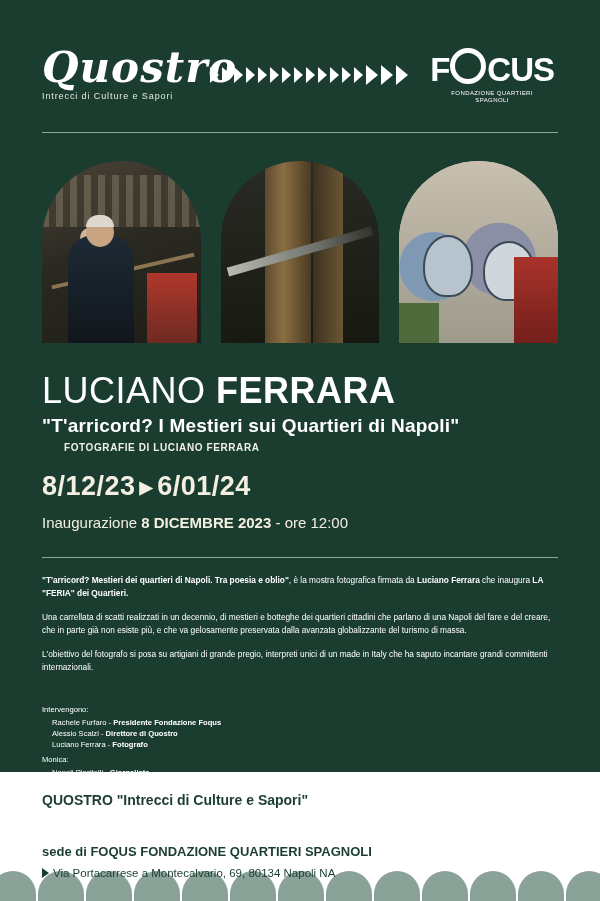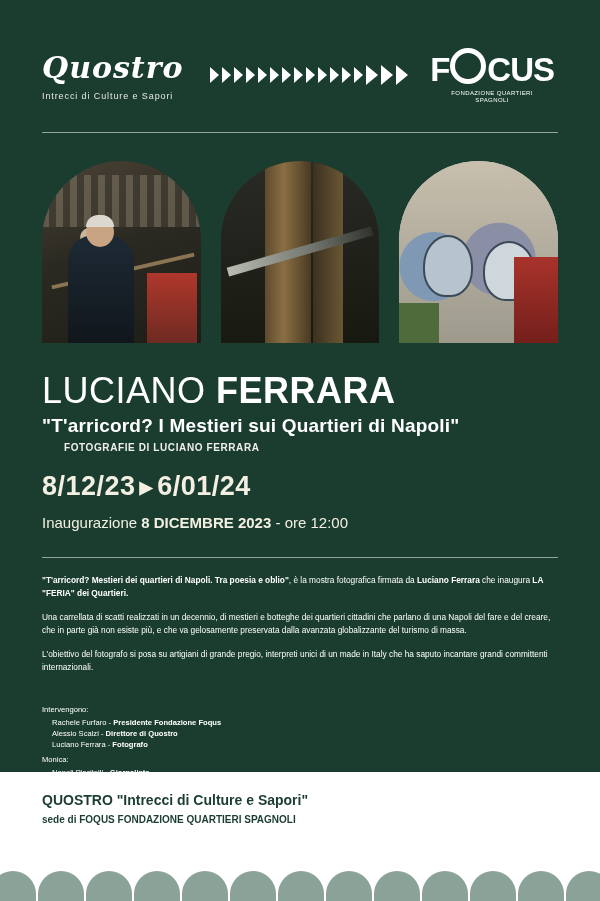--- a/index.html
+++ b/index.html
@@ -60,21 +60,21 @@
     margin-top: 42px;
   }
   .logo-quostro {
     position: absolute;
     left: 0;
     top: 8px;
     color: #ffffff;
   }
   .logo-quostro .word {
     font-family: "DejaVu Serif", serif;
-    font-size: 30px;
+    font-size: 42px;
     font-weight: bold;
     font-style: italic;
     letter-spacing: 1px;
     line-height: 36px;
   }
   .logo-quostro .tagline {
     font-size: 9px;
     letter-spacing: 0.9px;
     margin-top: 5px;
     color: #e8e8e4;
@@ -305,23 +305,24 @@
     top: 790px;
     width: 516px;
     color: #1b3d2f;
   }
   .f1 {
     font-size: 14px;
     font-weight: bold;
     line-height: 20px;
   }
   .f2 {
-    font-size: 10px;
+    font-size: 13px;
     font-weight: bold;
     line-height: 20px;
+    margin-top: 32px;
   }
   .f3 {
     font-size: 11.5px;
     line-height: 18px;
     margin-top: 2px;
     display: flex;
     align-items: center;
     gap: 4px;
   }
   .pin {
@@ -456,14 +457,18 @@
       <div class="row">
         <span>Napoli Piscitelli</span> - <b>Giornalista</b>
       </div>
     </div>
 
   </div>
 
   <div class="footer">
     <div class="f1">QUOSTRO  "Intrecci di Culture e Sapori"</div>
     <div class="f2">sede di FOQUS FONDAZIONE QUARTIERI SPAGNOLI</div>
+    <div class="f3">
+      <span class="pin"></span>
+      <span>Via Portacarrese a Montecalvario, 69, 80134 Napoli NA</span>
+    </div>
   </div>
 </div>
 
 </body></html>

